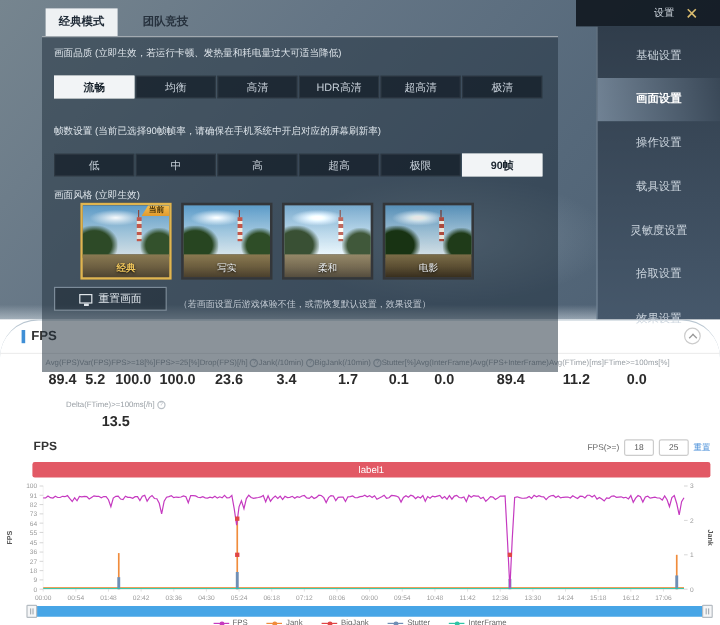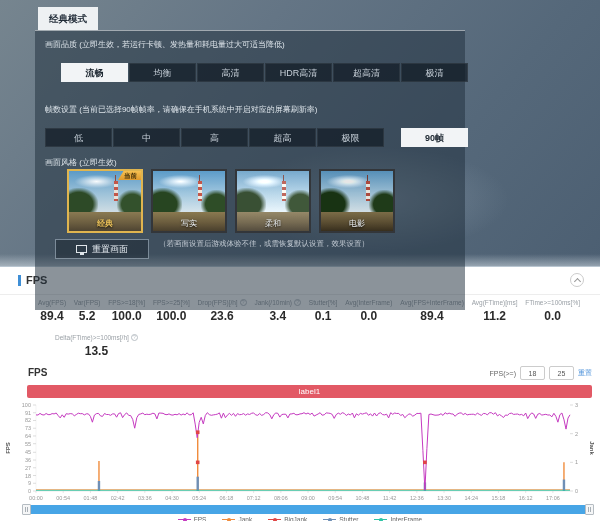--- a/index.html
+++ b/index.html
@@ -23,21 +23,21 @@
     gap:9px;padding-right:18px;}
   #side-top .stl{font-size:8.5px;color:#c9d1d9;}
   #side-top .x{font-size:13px;font-weight:bold;color:#d9bc6f;line-height:1;}
 
   #panel{position:absolute;left:35px;top:30px;width:430px;height:280px;
     background:rgba(33,47,61,.52);border-top:1px solid rgba(255,255,255,.5);z-index:2;text-decoration:underline;}
   .sec-h{position:absolute;left:10px;font-size:8px;color:#dde4ea;white-space:nowrap;}
   .opt-row{position:absolute;left:10px;display:flex;gap:1px;}
   .opt{position:relative;width:67px;height:19px;line-height:19px;text-align:center;
     background:rgba(16,26,36,.72);color:#c7d0d9;font-size:9px;border:1px solid rgba(255,255,255,.07);}
-  .opt.sel{background:#f2f4f6;color:#1a242e;font-weight:bold;border-color:#f2f4f6;margin-left:16px;}
+  .opt.sel{background:#f2f4f6;color:#1a242e;font-weight:bold;border-color:#f2f4f6;}
   .badge{position:absolute;top:-9px;left:-1px;height:9px;line-height:9px;padding:0 4px 0 6px;
     font-size:6.5px;font-weight:bold;color:#42300a;background:linear-gradient(#f6c050,#e09a2d);
     clip-path:polygon(24% 0,100% 0,100% 100%,0 100%);z-index:3;white-space:nowrap;}
 
   #style-row{position:absolute;left:8px;top:138px;display:flex;gap:8px;margin-left:24px;}
   .thumb{position:relative;width:76px;height:64px;border:2px solid rgba(20,30,40,.35);background:#444;}
   .thumb.sel{border-color:#e0b54f;}
   .thumb .badge{top:0;left:auto;right:0;}
   .scene{position:absolute;inset:0;overflow:hidden;}
   .sky{position:absolute;left:0;right:0;top:0;height:68%;background:linear-gradient(#5c9ac6,#9dc2d9 55%,#cfdde4);}
@@ -49,48 +49,48 @@
   .treeL{position:absolute;left:-8%;bottom:26%;width:48%;height:46%;
     background:radial-gradient(ellipse at 45% 60%,#2d4a27 52%,rgba(45,74,39,0) 74%);}
   .treeR{position:absolute;right:-6%;bottom:28%;width:40%;height:40%;
     background:radial-gradient(ellipse at 55% 60%,#33512c 50%,rgba(51,81,44,0) 74%);}
   .ground{position:absolute;left:0;right:0;bottom:0;height:32%;
     background:linear-gradient(#8a7a52,#6d5f41 55%,#4e4432);}
   .thumb .tlabel{position:absolute;bottom:2px;left:0;width:100%;text-align:center;font-size:8px;
     color:#eef2f6;text-shadow:0 1px 2px rgba(0,0,0,.9);z-index:2;}
   .thumb.sel .tlabel{color:#ecc35a;font-weight:bold;}
 
-  #reset-row{position:absolute;left:20px;top:208px;display:flex;align-items:flex-start;gap:10px;}
+  #reset-row{position:absolute;left:10px;top:208px;display:flex;align-items:flex-end;gap:10px;}
   #reset-btn{display:flex;align-items:center;gap:5px;width:94px;height:20px;justify-content:center;
     border:1px solid rgba(190,205,220,.55);background:rgba(18,28,38,.42);color:#e2e8ee;font-size:9px;}
   .scr-icon{position:relative;width:11px;height:8px;border:1px solid #dfe5ea;}
   .scr-icon::after{content:'';position:absolute;left:3px;bottom:-3px;width:4px;height:2px;background:#dfe5ea;}
   #reset-note{font-size:7.5px;color:#c2cad3;white-space:nowrap;}
 
   #sidebar{position:absolute;right:0;top:22px;width:103px;height:244px;z-index:3;
     background:linear-gradient(180deg,#303d4b,#46586b);border-left:1px solid rgba(195,212,228,.4);
     padding-top:6px;}
   .side-item{height:36.5px;display:flex;align-items:center;justify-content:center;
     font-size:9.5px;color:#ccd5de;}
   .side-item.sel{background:linear-gradient(90deg,rgba(160,180,200,.55),rgba(160,180,200,.05));
     color:#fff;font-weight:bold;}
 
   
   #fps{position:absolute;top:266px;left:0;width:600px;height:255px;background:#fff;
-    border-top:1px solid #b9c6d1;}
+    border-top:1px solid #b9c6d1;border-radius:32px;}
   #fps-h{position:absolute;top:7px;left:18px;display:flex;align-items:center;gap:5px;}
   .accent{width:3px;height:11px;background:#3f8fd6;}
   #fps-title{font-size:11px;font-weight:bold;color:#333;}
   #collapse{position:absolute;top:6px;right:16px;width:14px;height:14px;border:1px solid #ccc;
     border-radius:50%;background:#fff;}
   .chev{display:block;width:5px;height:5px;border-left:1.2px solid #999;border-top:1.2px solid #999;
     transform:rotate(45deg);margin:5px auto 0;}
   #div1{position:absolute;top:27px;left:0;right:0;height:1px;background:#ededed;}
 
-  #stats1{position:absolute;top:32px;left:38px;right:20px;display:flex;justify-content:space-between;}
+  #stats1{position:absolute;top:32px;left:38px;right:20px;display:flex;justify-content:flex-start;}
   .stat{text-align:center;}
   .stat .lb{font-size:6.5px;color:#9aa0a6;white-space:nowrap;}
   .stat .vl{font-size:12px;font-weight:bold;color:#2b2b2b;margin-top:3px;}
   #stats2{position:absolute;top:67px;left:55px;}
   .info{display:inline-block;width:7px;height:7px;border:1px solid #b9bfc5;border-radius:50%;
     font-size:5px;line-height:5px;color:#b9bfc5;text-align:center;margin-left:2px;vertical-align:top;}
   .info::after{content:'?';}
 
   #chart-ctl{position:absolute;top:99px;left:0;right:0;height:16px;}
   #chart-ctl .ct{position:absolute;left:28px;top:1px;font-size:10px;font-weight:bold;color:#333;}
@@ -120,22 +120,27 @@
 </style>
 </head>
 <body>
 
 <div id="stage">
 
   <div id="game">
 
     <div id="tabs">
         <div class="tab sel">经典模式</div>
-      </div>
-
+        <div class="tab">团队竞技</div>
+      </div>
+
+    <div id="side-top">
+      <span class="stl">设置</span>
+      <span class="x">✕</span>
+    </div>
 
     <div id="panel">
       <div class="sec-h" style="top:8px">画面品质 (立即生效，若运行卡顿、发热量和耗电量过大可适当降低)</div>
       <div class="opt-row" id="quality-row" style="top:32px">
           <div class="opt sel">流畅</div>
           <div class="opt">均衡</div>
           <div class="opt">高清</div>
           <div class="opt">HDR高清</div>
           <div class="opt">超高清</div>
           <div class="opt">极清</div>
@@ -202,20 +207,29 @@
 
       <div id="reset-row">
         <div id="reset-btn">
           <span class="scr-icon"></span>
           <span>重置画面</span>
         </div>
         <span id="reset-note">（若画面设置后游戏体验不佳，或需恢复默认设置，效果设置）</span>
       </div>
     </div>
 
+    <div id="sidebar">
+        <div class="side-item">基础设置</div>
+        <div class="side-item sel">画面设置</div>
+        <div class="side-item">操作设置</div>
+        <div class="side-item">载具设置</div>
+        <div class="side-item">灵敏度设置</div>
+        <div class="side-item">拾取设置</div>
+        <div class="side-item">效果设置</div>
+      </div>
   </div>
 
   <div id="fps">
     <div id="fps-h">
       <span class="accent"></span>
       <span id="fps-title">FPS</span>
     </div>
     <div id="collapse">
         <span class="chev"></span>
       </div>
@@ -238,20 +252,24 @@
           <div class="lb"><span>FPS&gt;=25[%]</span></div>
           <div class="vl">100.0</div>
         </div>
         <div class="stat">
           <div class="lb"><span>Drop(FPS)[/h]</span><span class="info"></span></div>
           <div class="vl">23.6</div>
         </div>
         <div class="stat">
           <div class="lb"><span>Jank(/10min)</span><span class="info"></span></div>
           <div class="vl">3.4</div>
+        </div>
+        <div class="stat">
+          <div class="lb"><span>BigJank(/10min)</span><span class="info"></span></div>
+          <div class="vl">1.7</div>
         </div>
         <div class="stat">
           <div class="lb"><span>Stutter[%]</span></div>
           <div class="vl">0.1</div>
         </div>
         <div class="stat">
           <div class="lb"><span>Avg(InterFrame)</span></div>
           <div class="vl">0.0</div>
         </div>
         <div class="stat">

